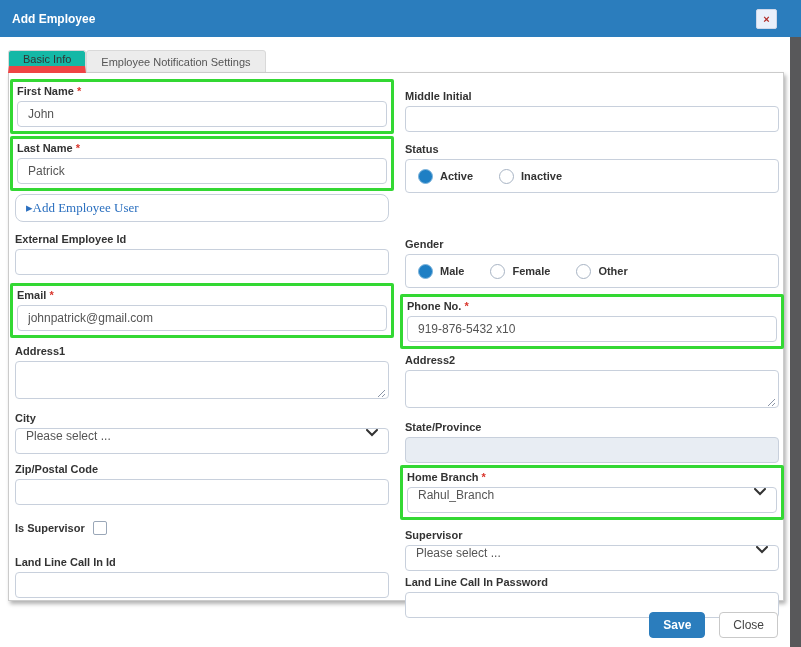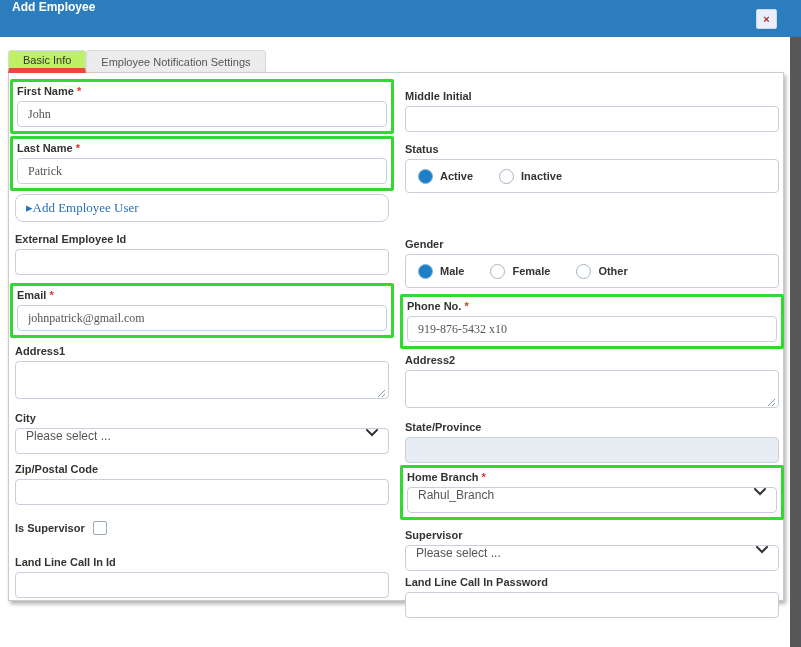--- a/index.html
+++ b/index.html
@@ -2,50 +2,50 @@
 <html><head>
 <meta charset="utf-8">
 <style>
   * { margin:0; padding:0; box-sizing:border-box; }
   html,body { width:801px; height:647px; background:#fff; overflow:hidden;
               font-family:"Liberation Sans", sans-serif; }
   .screen { position:relative; width:801px; height:647px; background:#fff; }
 
   
   .hdr { position:absolute; left:0; top:0; width:801px; height:37px;
-         background:#2b7dbd; display:flex; align-items:flex-start; padding:0 12px; }
+         background:#2b7dbd; display:flex; align-items:center; padding:0 12px; }
   .hdr-title { color:#fff; font-size:12px; font-weight:bold; }
   .xbtn { position:absolute; right:24px; top:9px; width:21px; height:20px;
           background:#eaf0fb; border:1px solid #cfd8ea; border-radius:2px;
           display:flex; align-items:center; justify-content:center; cursor:pointer; }
   .xbtn span { color:#b02a26; font-size:11px; font-weight:bold; line-height:1; }
 
   
   .darkstrip { position:absolute; right:0; top:37px; width:11px; height:610px; background:#58585a; }
 
   
   .tabs { position:absolute; left:8px; top:50px; display:flex; height:23px; }
   .tab { font-size:11px; color:#555; background:#ececec; border:1px solid #d9d9d9;
          padding:0 14px; display:flex; align-items:center; cursor:pointer;
          border-radius:3px 3px 0 0; }
-  .tab.active { background:#bef264; color:#333; border-bottom:5px solid #ef4444;
+  .tab.active { background:#14b8a6; color:#333; border-bottom:7px solid #ef4444;
                 position:relative; z-index:2; }
 
   
   .panel { position:absolute; left:8px; top:72px; width:776px; height:529px;
            background:#fff; border:1px solid #cbcbcb;
            box-shadow:2px 3px 4px rgba(0,0,0,0.30); padding-top:4px; }
   .col { position:absolute; top:4px; }
   .col.leftcol  { left:6px;   width:374px; }
   .col.rightcol { left:396px; width:374px; }
 
   .lbl { font-size:11px; font-weight:bold; color:#333; line-height:14px; margin-bottom:3px; }
   .req { color:#d9342b; font-weight:bold; }
   .inp { width:100%; height:26px; border:1px solid #c8d0dc; border-radius:4px;
-         font-family:Liberation Serif, serif; font-size:12px; color:#555;
+         font-family:Liberation Sans, sans-serif; font-size:12px; color:#555;
          padding:0 10px; background:#fff; outline:none; }
   .inp:disabled, .inp.disabled { background:#e8edf3; }
   .ta-wrap { position:relative; width:100%; }
   .ta { width:100%; height:38px; border:1px solid #c8d0dc; border-radius:4px;
         font-family:"Liberation Sans", sans-serif; font-size:12px; color:#555;
         padding:4px 10px; resize:none; outline:none; }
   .grip { position:absolute; right:3px; bottom:5px; pointer-events:none; }
 
   .select { width:100%; height:26px; border:1px solid #c8d0dc; border-radius:4px;
             display:flex; align-items:flex-start; justify-content:space-between;
@@ -258,14 +258,18 @@
       </div>
 
       <div style="margin-top:4px;">
         <div class="lbl">Land Line Call In Password</div>
         <input class="inp" value="" style="">
       </div>
 
     </div>
   </div>
 
+  <div class="footer">
+    <button class="btn save">Save</button>
+    <button class="btn closeb">Close</button>
+  </div>
 
 </div>
 
 </body></html>

